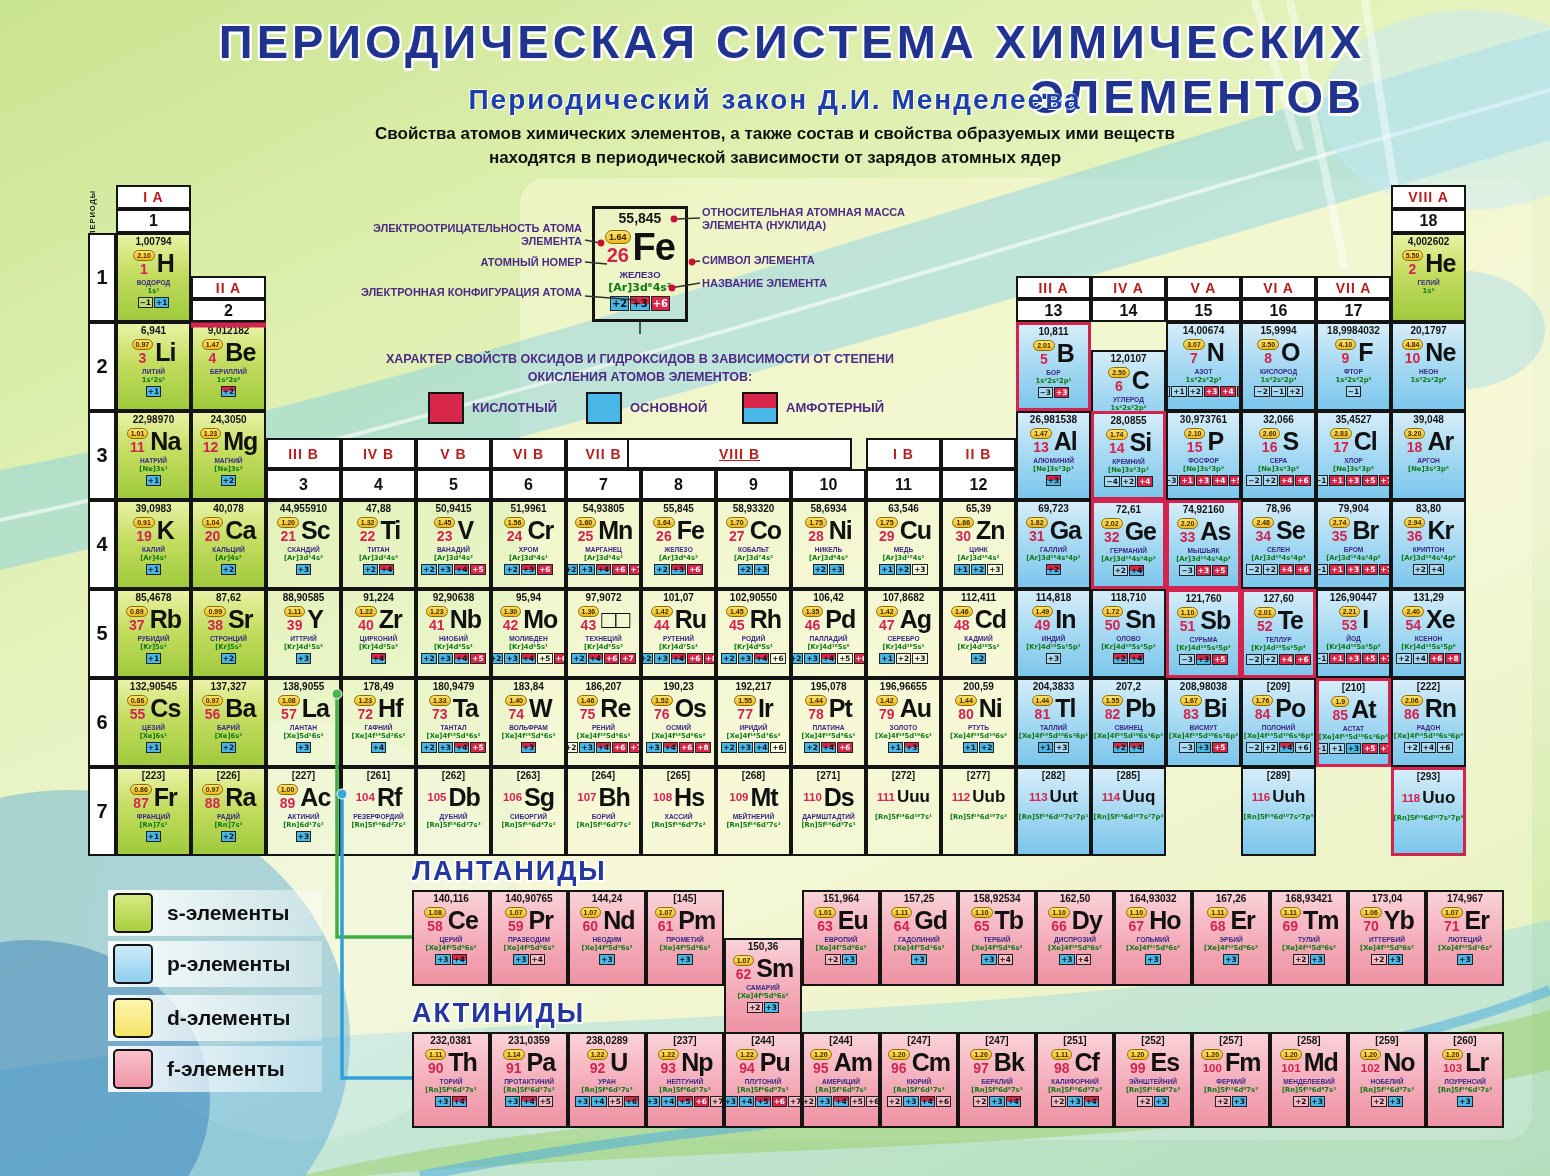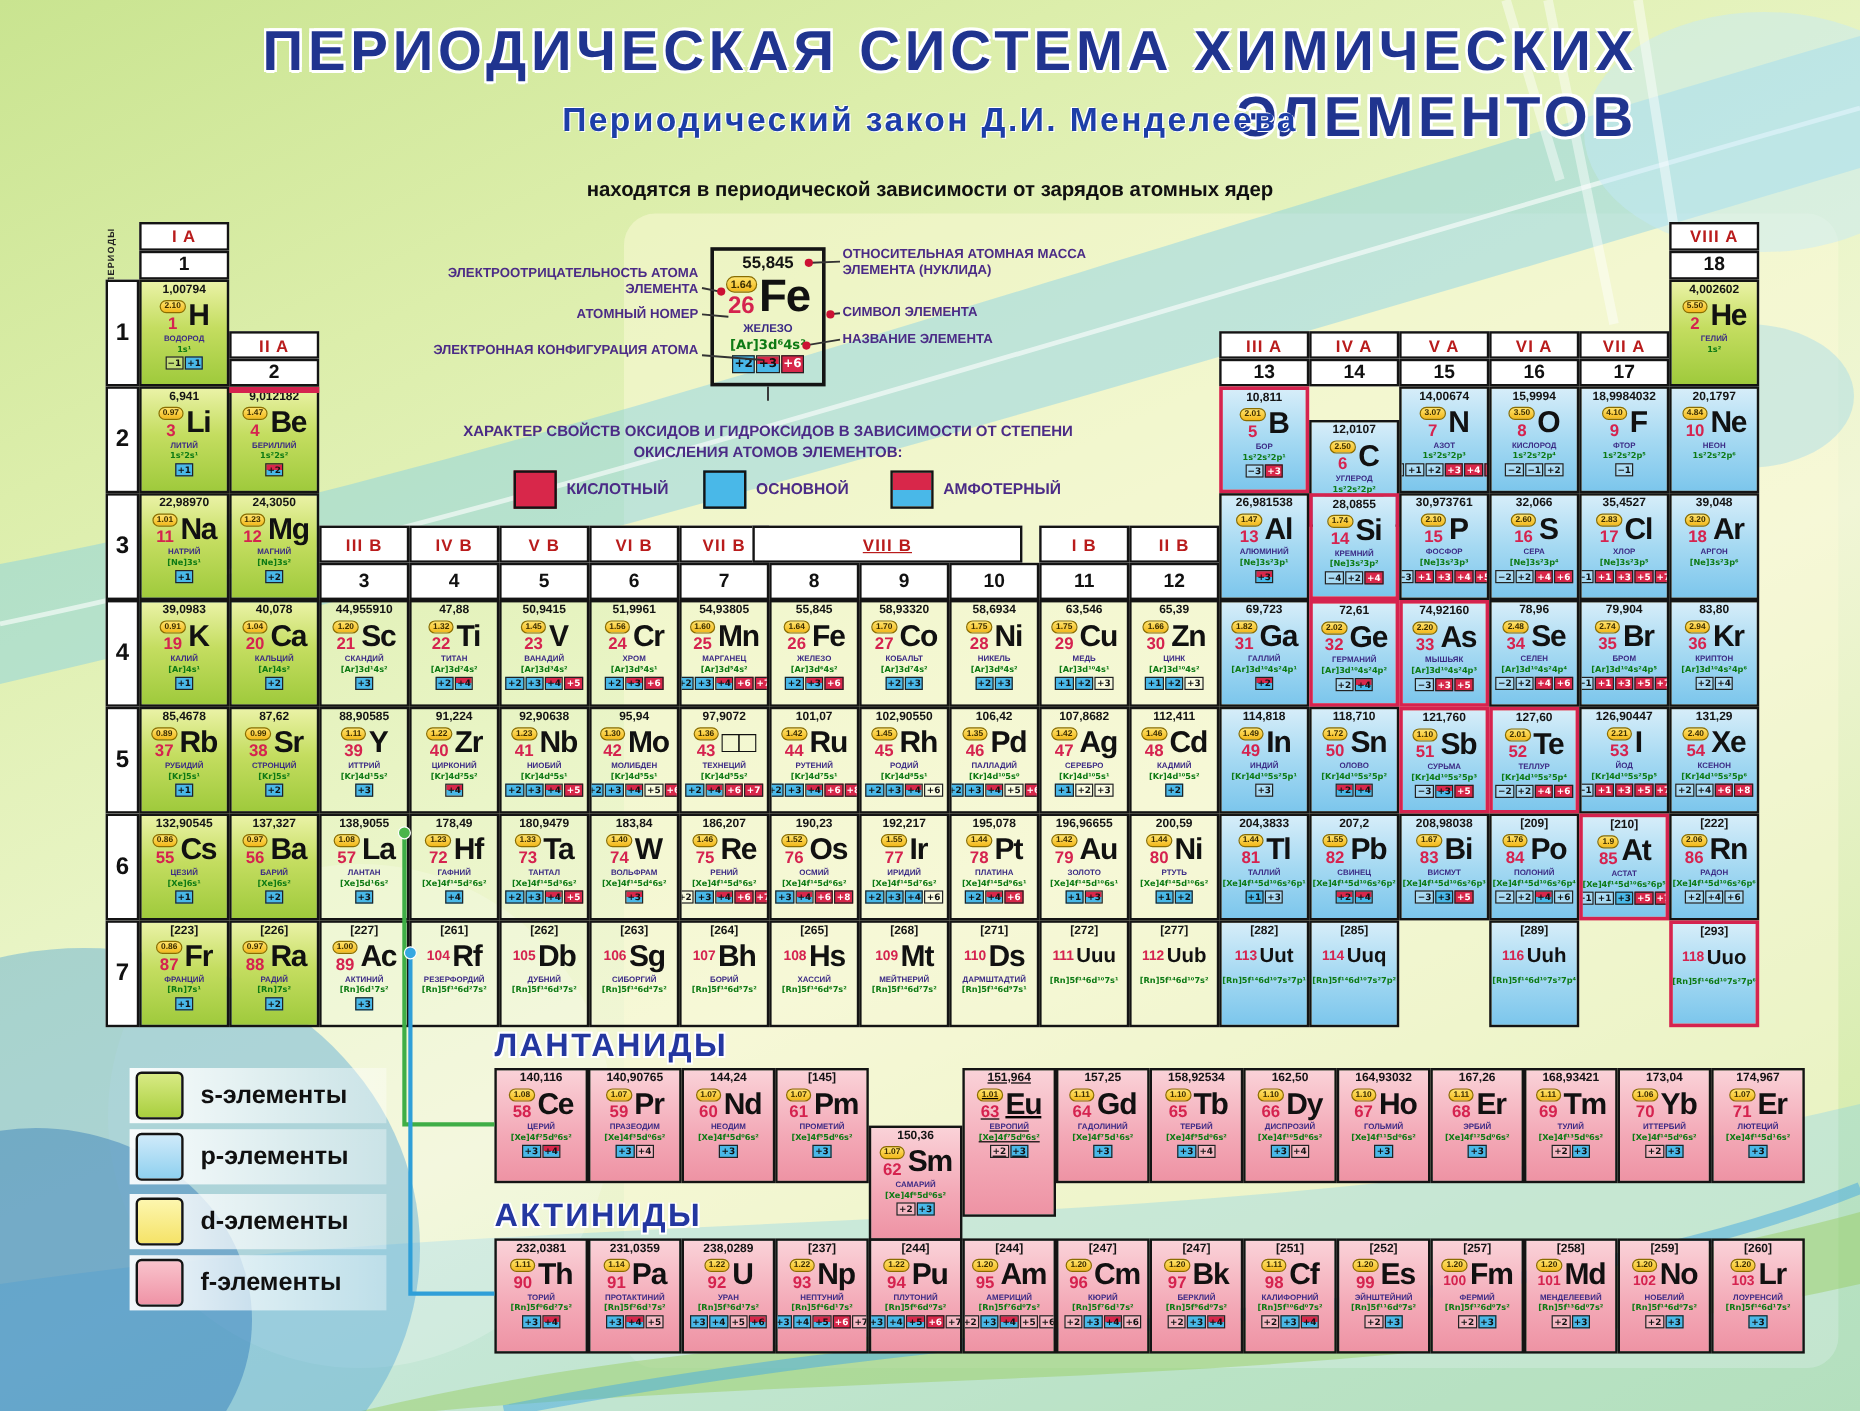--- a/index.html
+++ b/index.html
@@ -104,20 +104,21 @@
     <circle cx="300" cy="930" r="210" fill="rgba(255,255,255,0.20)"></circle>
     <ellipse cx="70" cy="1040" rx="280" ry="250" fill="rgba(70,160,215,0.40)"></ellipse>
     <ellipse cx="30" cy="1100" rx="180" ry="160" fill="rgba(25,105,180,0.38)"></ellipse>
     <ellipse cx="1470" cy="110" rx="150" ry="100" fill="rgba(195,232,250,0.45)"></ellipse>
     <path d="M1290,0 L1345,270 M1365,0 L1395,190 M1255,0 L1300,150" stroke="rgba(255,255,255,0.45)" stroke-width="8" fill="none"></path>
     <ellipse cx="1455" cy="330" rx="90" ry="60" fill="rgba(140,210,240,0.35)"></ellipse>
   </svg>
 
   <div class="big-title">ПЕРИОДИЧЕСКАЯ СИСТЕМА ХИМИЧЕСКИХ ЭЛЕМЕНТОВ</div>
   <div class="sub-title">Периодический  закон  Д.И.  Менделеева</div>
+  <div class="desc desc1">Свойства атомов химических элементов, а также состав и свойства образуемых ими веществ</div>
   <div class="desc desc2">находятся в периодической зависимости от зарядов атомных ядер</div>
 
   <div class="vlabel">ПЕРИОДЫ</div>
 
   <div class="ptr left" style="left:352px;top:222px;width:230px;">ЭЛЕКТРООТРИЦАТЕЛЬНОСТЬ АТОМА ЭЛЕМЕНТА</div>
   <div class="ptr left" style="left:352px;top:256px;width:230px;">АТОМНЫЙ НОМЕР</div>
   <div class="ptr left" style="left:352px;top:286px;width:230px;">ЭЛЕКТРОННАЯ КОНФИГУРАЦИЯ АТОМА</div>
   <div class="ptr right" style="left:702px;top:206px;width:215px;">ОТНОСИТЕЛЬНАЯ АТОМНАЯ МАССА ЭЛЕМЕНТА (НУКЛИДА)</div>
   <div class="ptr right" style="left:702px;top:254px;width:215px;">СИМВОЛ ЭЛЕМЕНТА</div>
   <div class="ptr right" style="left:702px;top:277px;width:215px;">НАЗВАНИЕ ЭЛЕМЕНТА</div>
@@ -1676,21 +1677,21 @@
       </div>
       <div class="sym">Sm</div>
     </div>
     <div class="ename">САМАРИЙ</div>
     <div class="cfg">[Xe]4f⁶5d⁰6s²</div>
     <div class="ox">
           <span class="n">+2</span>
           <span class="b">+3</span>
         </div>
   </div>
-      <div class="cell cat-f" style="left: 802px; top: 890px; width: 78px; height: 124px; text-decoration: underline;">
+      <div class="cell cat-f" style="left: 802px; top: 890px; width: 78px; height: 96px;">
     <div class="mass">151,964</div>
     <div class="mid">
       <div class="ls">
         <div class="en">1.01</div>
         <div class="num">63</div>
       </div>
       <div class="sym">Eu</div>
     </div>
     <div class="ename">ЕВРОПИЙ</div>
     <div class="cfg">[Xe]4f⁷5d⁰6s²</div>

